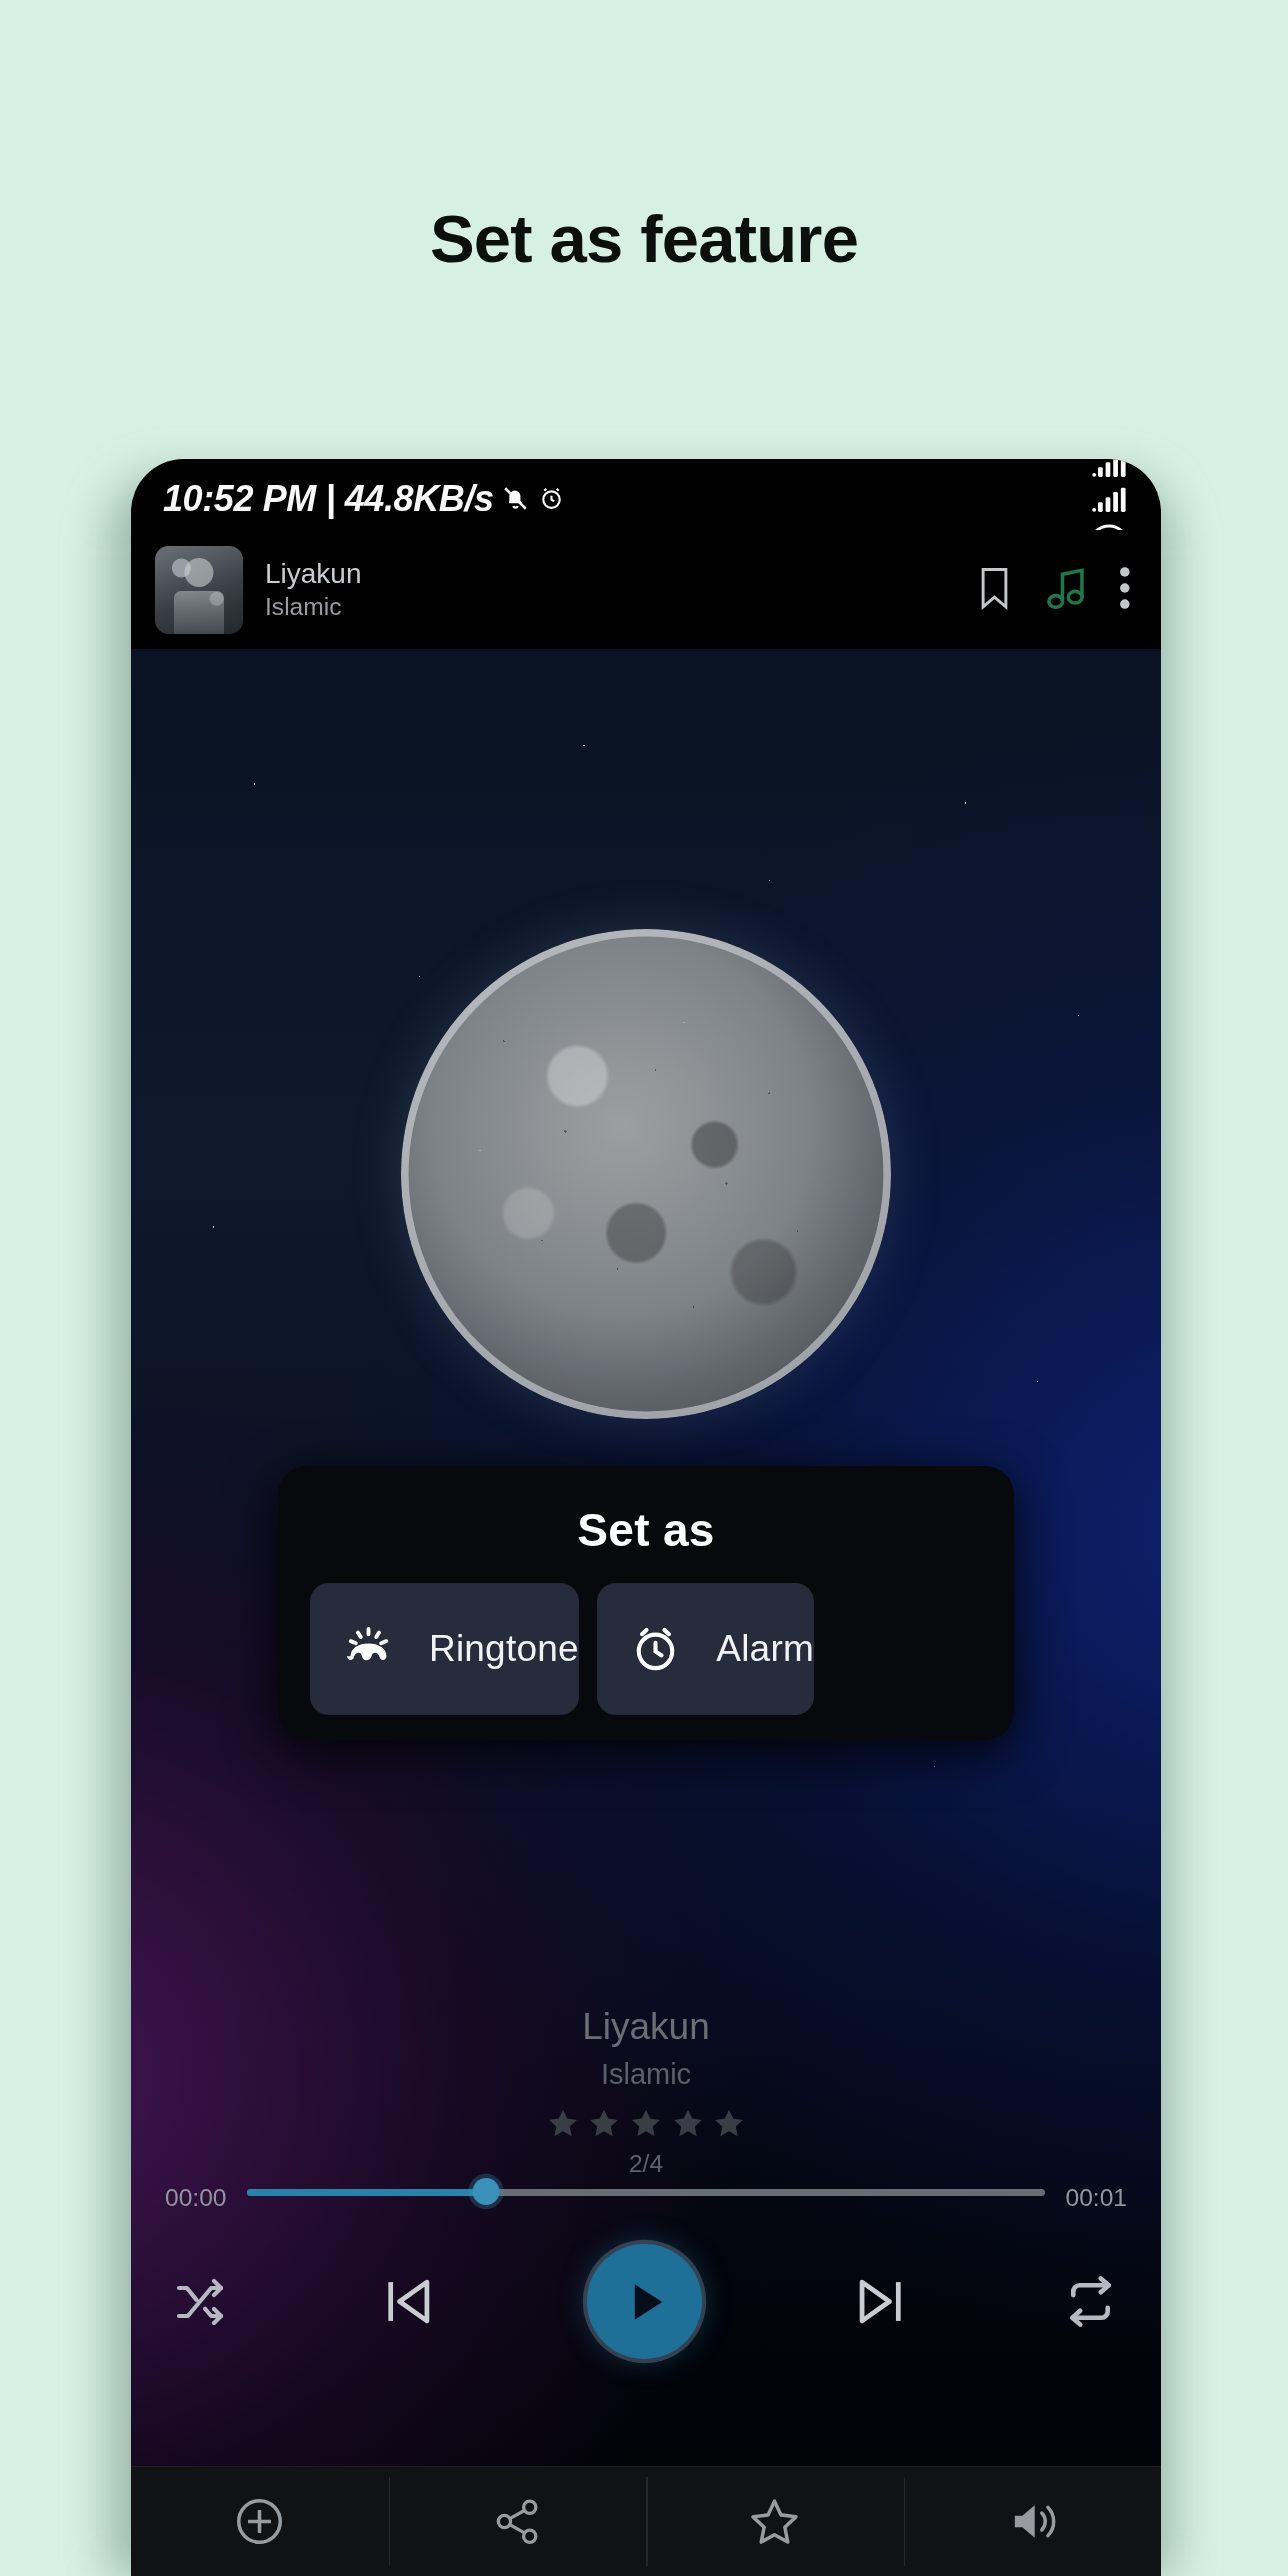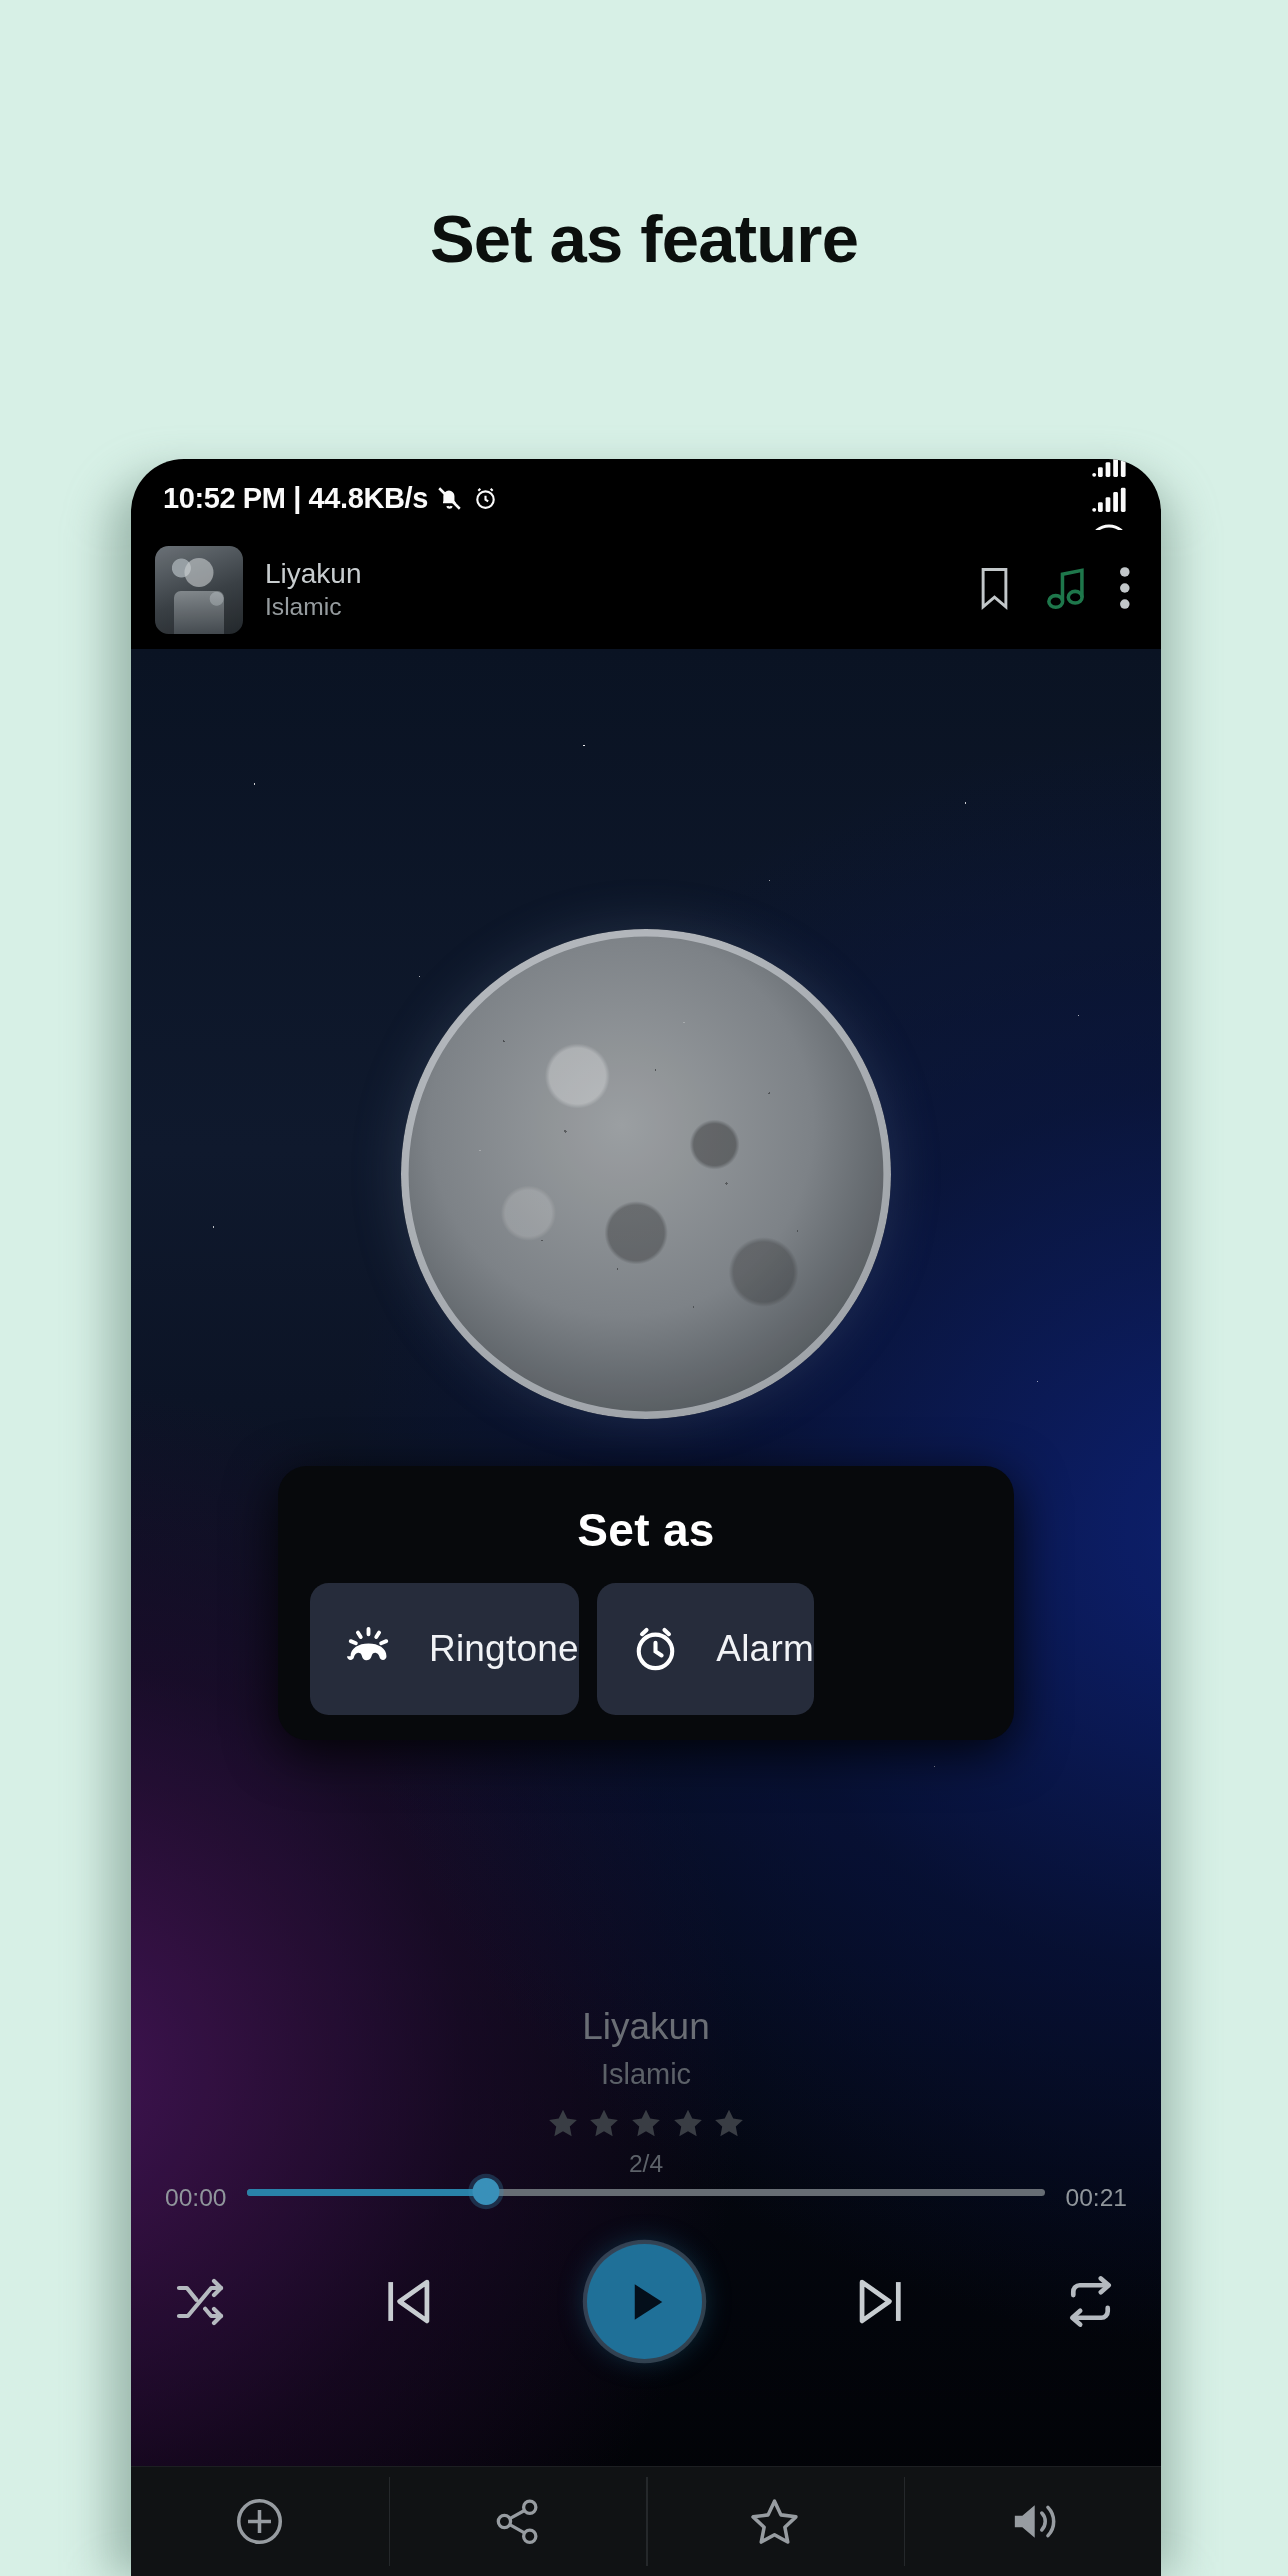--- a/index.html
+++ b/index.html
@@ -38,21 +38,21 @@
   }
 
   
   .statusbar{
     position:absolute; left:0; top:0; width:100%; height:71px;
     display:flex; align-items:center; justify-content:space-between;
     padding:8.5px 29px 0 32px;
     color:#fff;
   }
   .sb-left{ display:flex; align-items:center; gap:7.6px; }
-  .sb-clock{ font-size:29px; font-weight:bold; letter-spacing:-0.4px; white-space:nowrap; }
+  .sb-clock{ font-size:36px; font-weight:bold; letter-spacing:-0.4px; white-space:nowrap;font-style:italic; }
   .sb-right{ display:flex; align-items:center; gap:9.3px;flex-direction:column; }
   .ic{ display:block; }
   .batt{
     position:relative; width:47px; height:27px;
     border:2.5px solid #fff; border-radius:6px;
     display:flex; align-items:center; justify-content:center;
   }
   .batt:after{
     content:""; position:absolute; right:-7.6px; top:7.6px;
     width:5.1px; height:11px; background:#fff; border-radius:0 2.5px 2.5px 0;
@@ -348,21 +348,21 @@
       <div class="track-count">2/4</div>
     </div>
 
     <div class="seekwrap">
       <span class="seektime">00:00</span>
       <div class="seekbar">
         <div class="seek-track"></div>
         <div class="seek-fill" id="seek-fill" style="width: 30%; background: rgb(42, 133, 173);"></div>
         <div class="seek-thumb" id="seek-thumb" style="left: 30%;"></div>
       </div>
-      <span class="seektime">00:21</span>
+      <span class="seektime">00:01</span>
     </div>
 
     <div class="controls">
       <span class="ctl">
         <svg width="56" height="56" viewBox="0 0 24 24" fill="none" stroke="#b9bec4" stroke-width="1.8" stroke-linecap="round" stroke-linejoin="round">
           <path d="M3 6h3.4l4 5M21 6h-4.2l-10 12H3M21 18h-4.2l-2.6-3.1"></path>
           <path d="M18 3l3 3-3 3M18 15l3 3-3 3"></path>
         </svg>
       </span>
       <span class="ctl">

